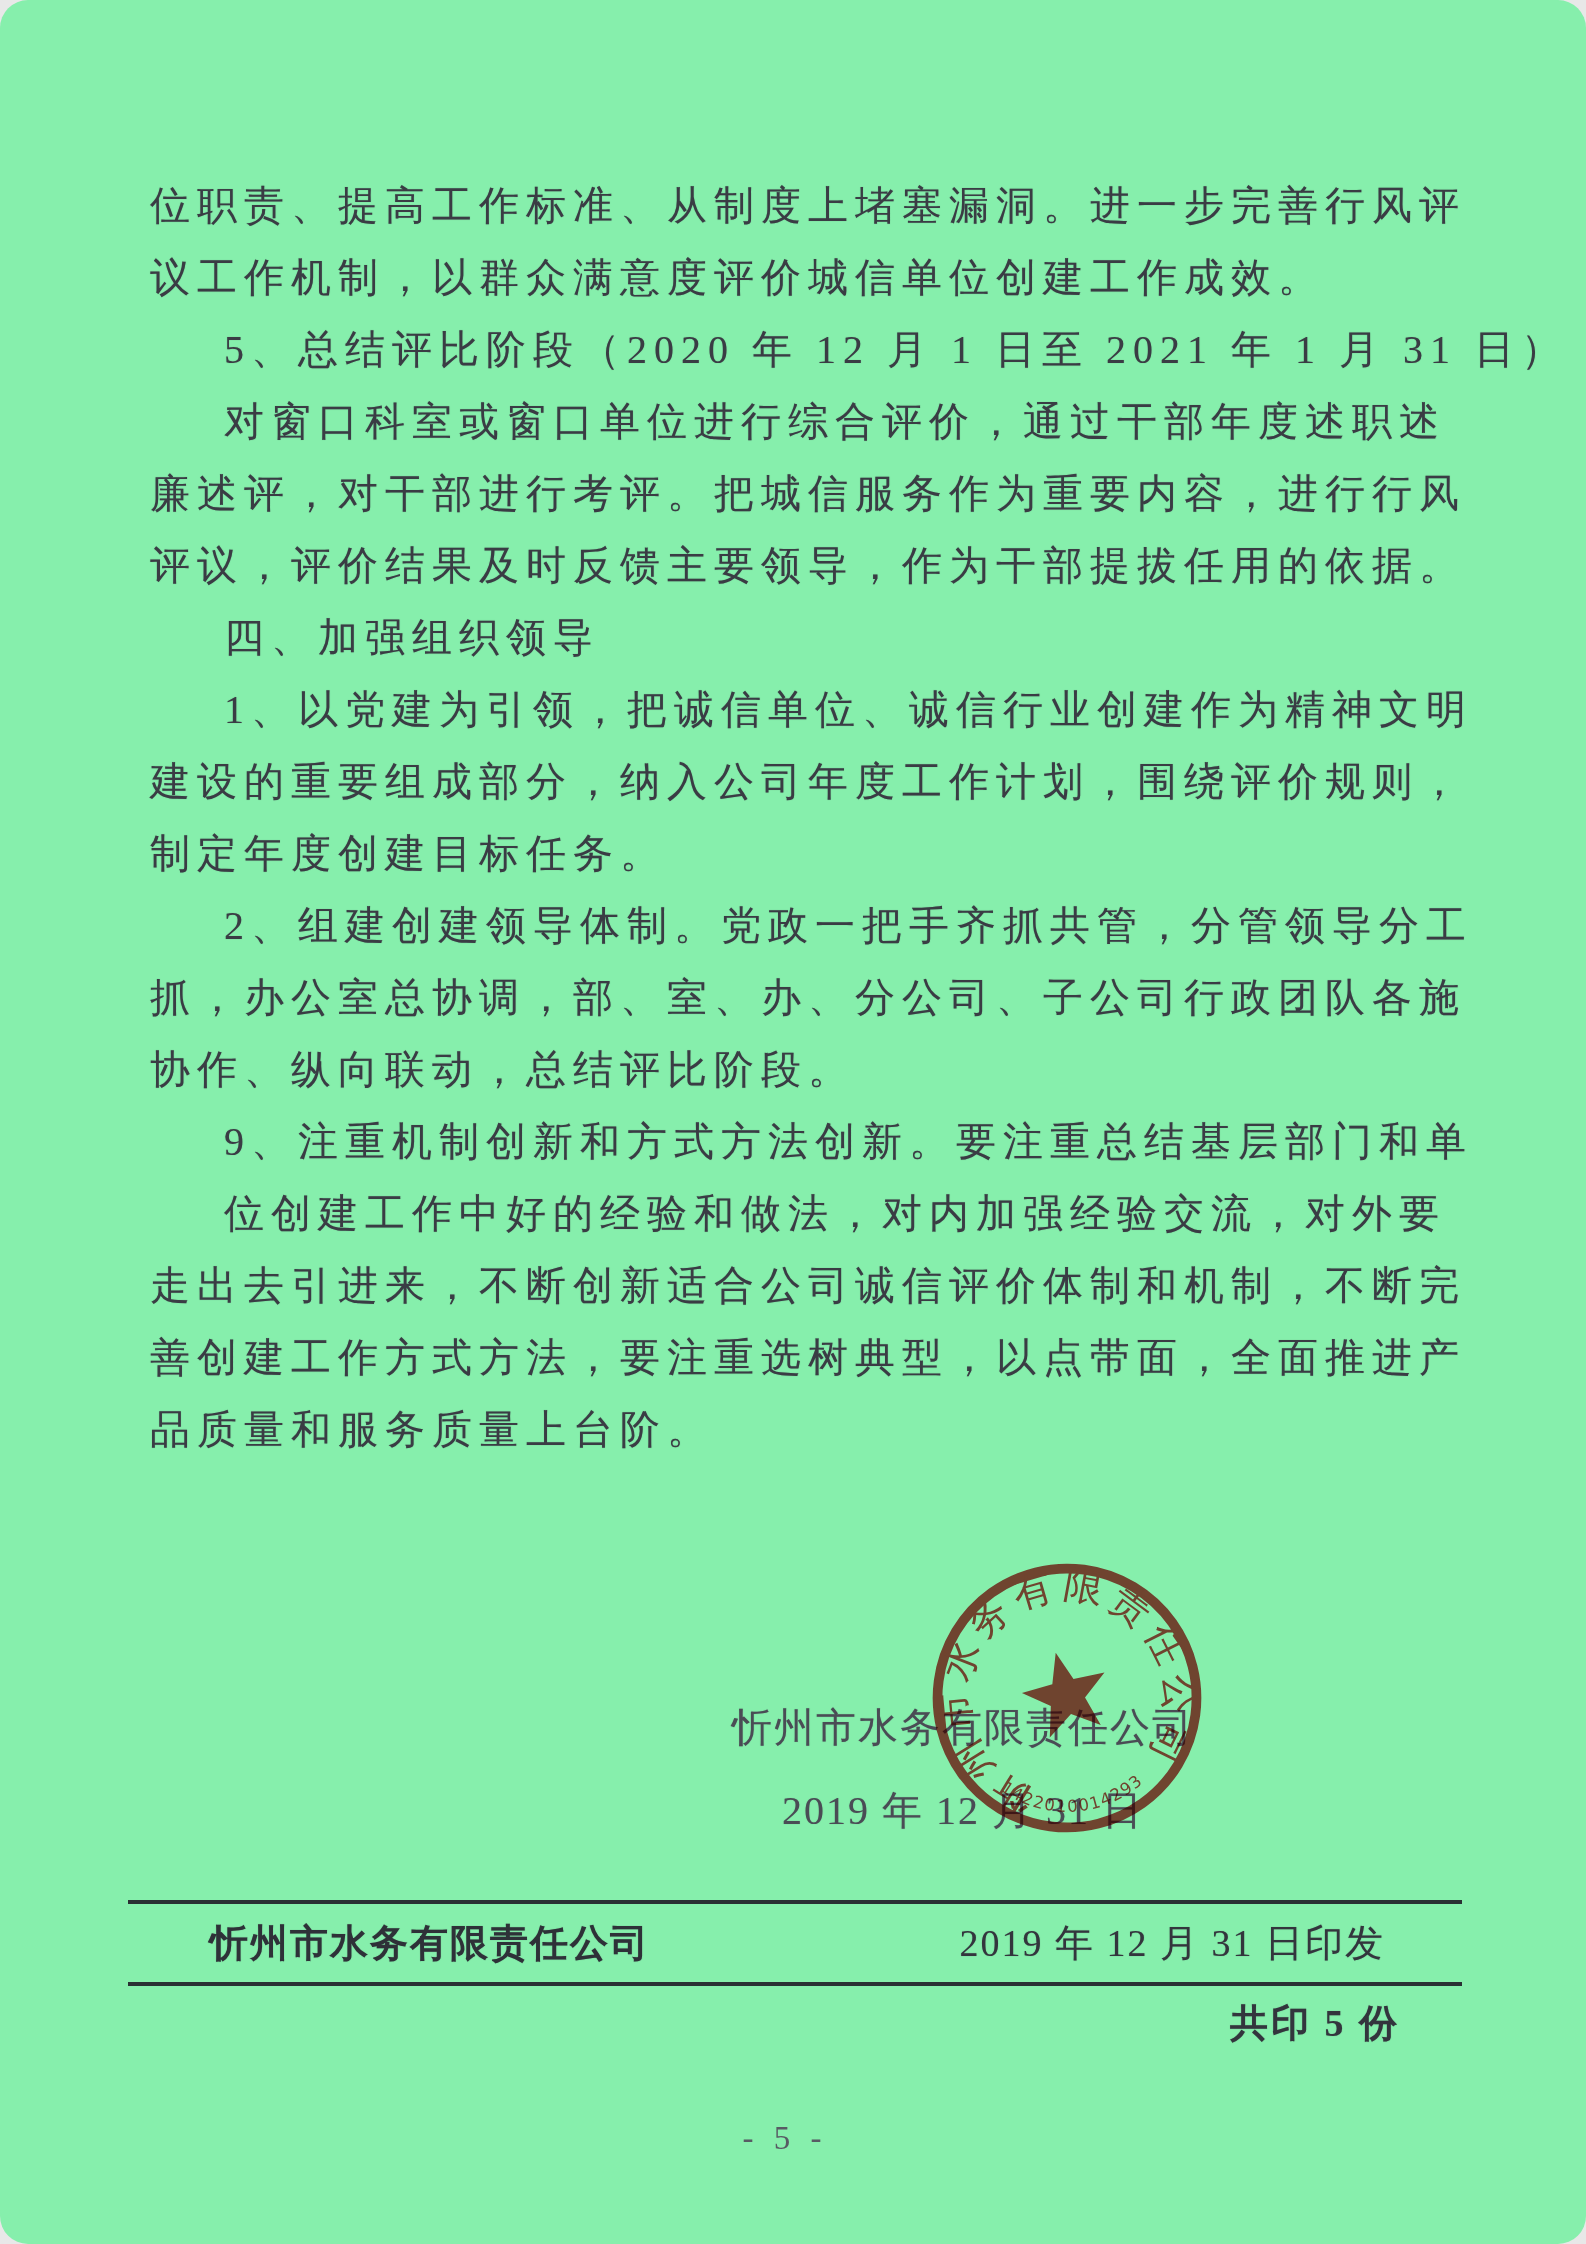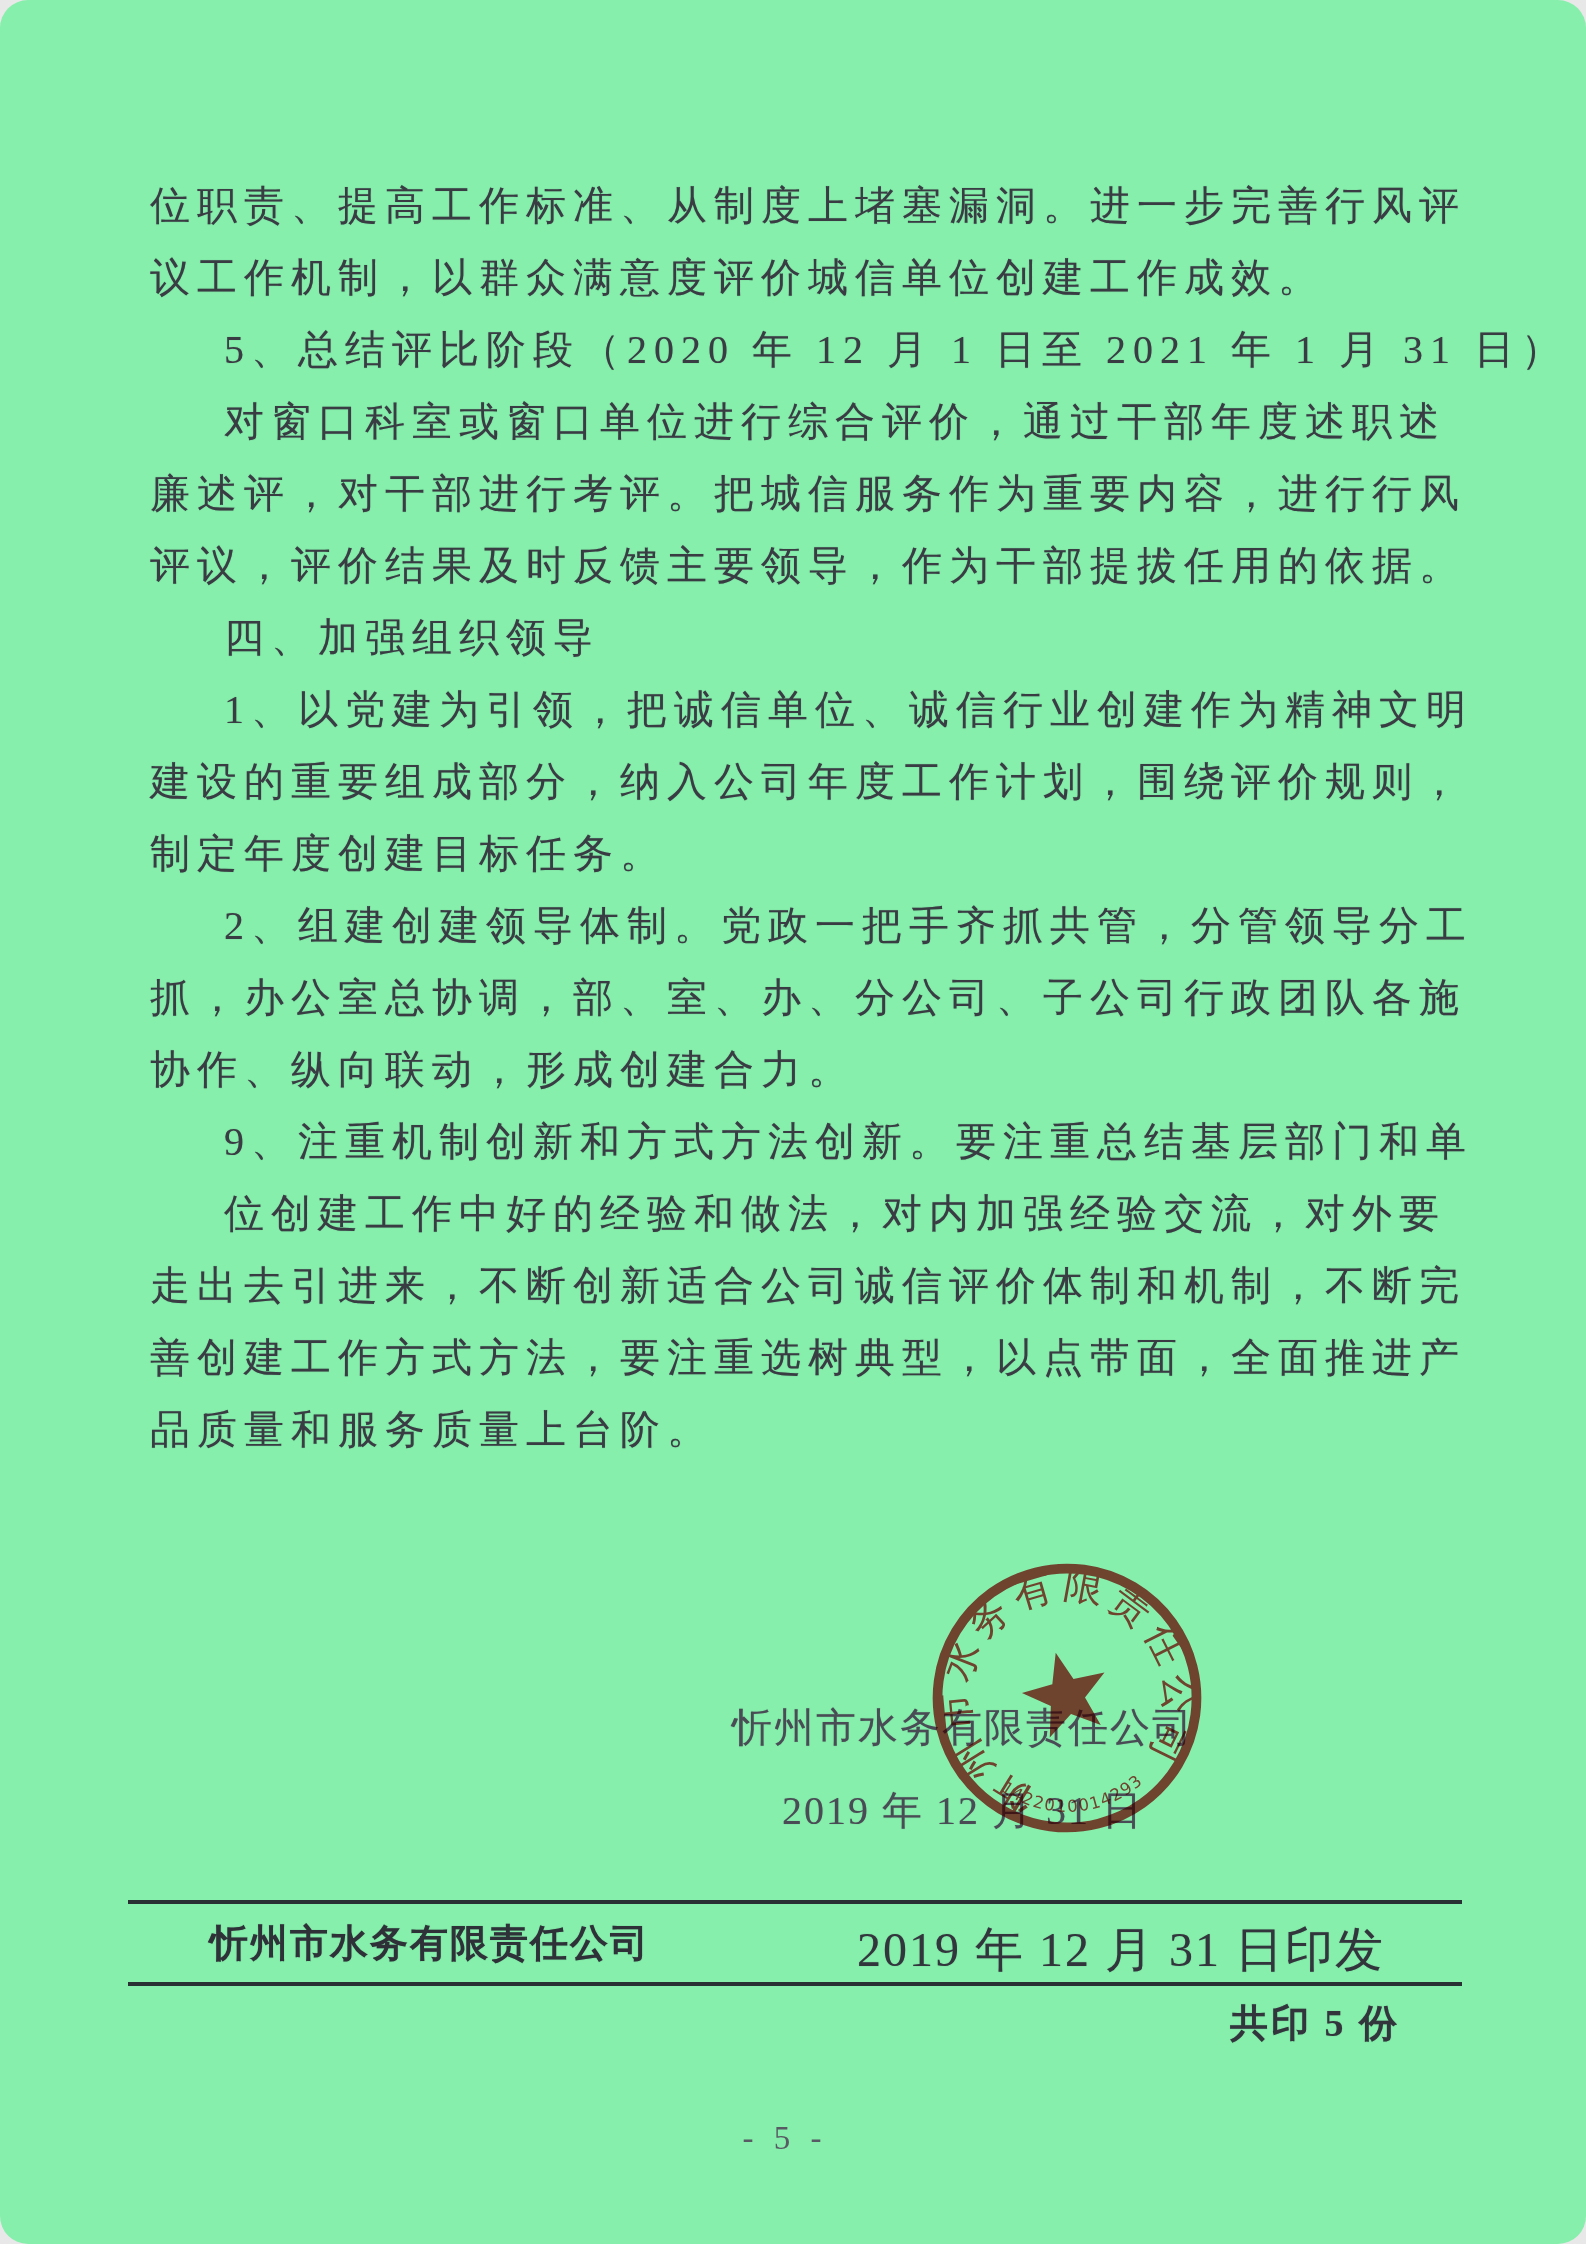--- a/index.html
+++ b/index.html
@@ -50,21 +50,21 @@
   .footer-rule{position:absolute;left:128px;width:1334px;height:4px;background:#2a3134;}
   .rule-top{top:1900px;}
   .rule-bottom{top:1982px;}
   .issuer{
     position:absolute;left:210px;top:1918px;
     font-size:38px;font-weight:bold;letter-spacing:2px;color:#2e3138;
     text-shadow:0 0 1px rgba(46,49,56,.4);
   }
   .print-date{
     position:absolute;right:201px;top:1918px;
-    font-size:48px;letter-spacing:2px;color:#33353d;
+    font-size:38px;letter-spacing:2px;color:#33353d;
     text-shadow:0 0 1px rgba(51,53,61,.4);
   }
   .copies{
     position:absolute;right:186px;top:1998px;
     font-size:38px;letter-spacing:3px;color:#33353d;
     text-shadow:0 0 1px rgba(51,53,61,.4);
     font-weight:bold;
   }
   .page-number{
     position:absolute;left:0;top:2120px;width:1570px;
@@ -83,21 +83,21 @@
       <p class="line indent">5、总结评比阶段（2020 年 12 月 1 日至 2021 年 1 月 31 日）</p>
       <p class="line indent">对窗口科室或窗口单位进行综合评价，通过干部年度述职述</p>
       <p class="line">廉述评，对干部进行考评。把城信服务作为重要内容，进行行风</p>
       <p class="line">评议，评价结果及时反馈主要领导，作为干部提拔任用的依据。</p>
       <p class="line indent">四、加强组织领导</p>
       <p class="line indent">1、以党建为引领，把诚信单位、诚信行业创建作为精神文明</p>
       <p class="line">建设的重要组成部分，纳入公司年度工作计划，围绕评价规则，</p>
       <p class="line">制定年度创建目标任务。</p>
       <p class="line indent">2、组建创建领导体制。党政一把手齐抓共管，分管领导分工</p>
       <p class="line">抓，办公室总协调，部、室、办、分公司、子公司行政团队各施</p>
-      <p class="line">协作、纵向联动，形成创建合力。</p>
+      <p class="line">协作、纵向联动，总结评比阶段。</p>
       <p class="line indent">9、注重机制创新和方式方法创新。要注重总结基层部门和单</p>
       <p class="line indent">位创建工作中好的经验和做法，对内加强经验交流，对外要</p>
       <p class="line">走出去引进来，不断创新适合公司诚信评价体制和机制，不断完</p>
       <p class="line">善创建工作方式方法，要注重选树典型，以点带面，全面推进产</p>
       <p class="line">品质量和服务质量上台阶。</p>
     </main>
 
   <div class="signature">
     <div class="sig-company">忻州市水务有限责任公司</div>
     <div class="sig-date">2019 年 12 月 31 日</div>

